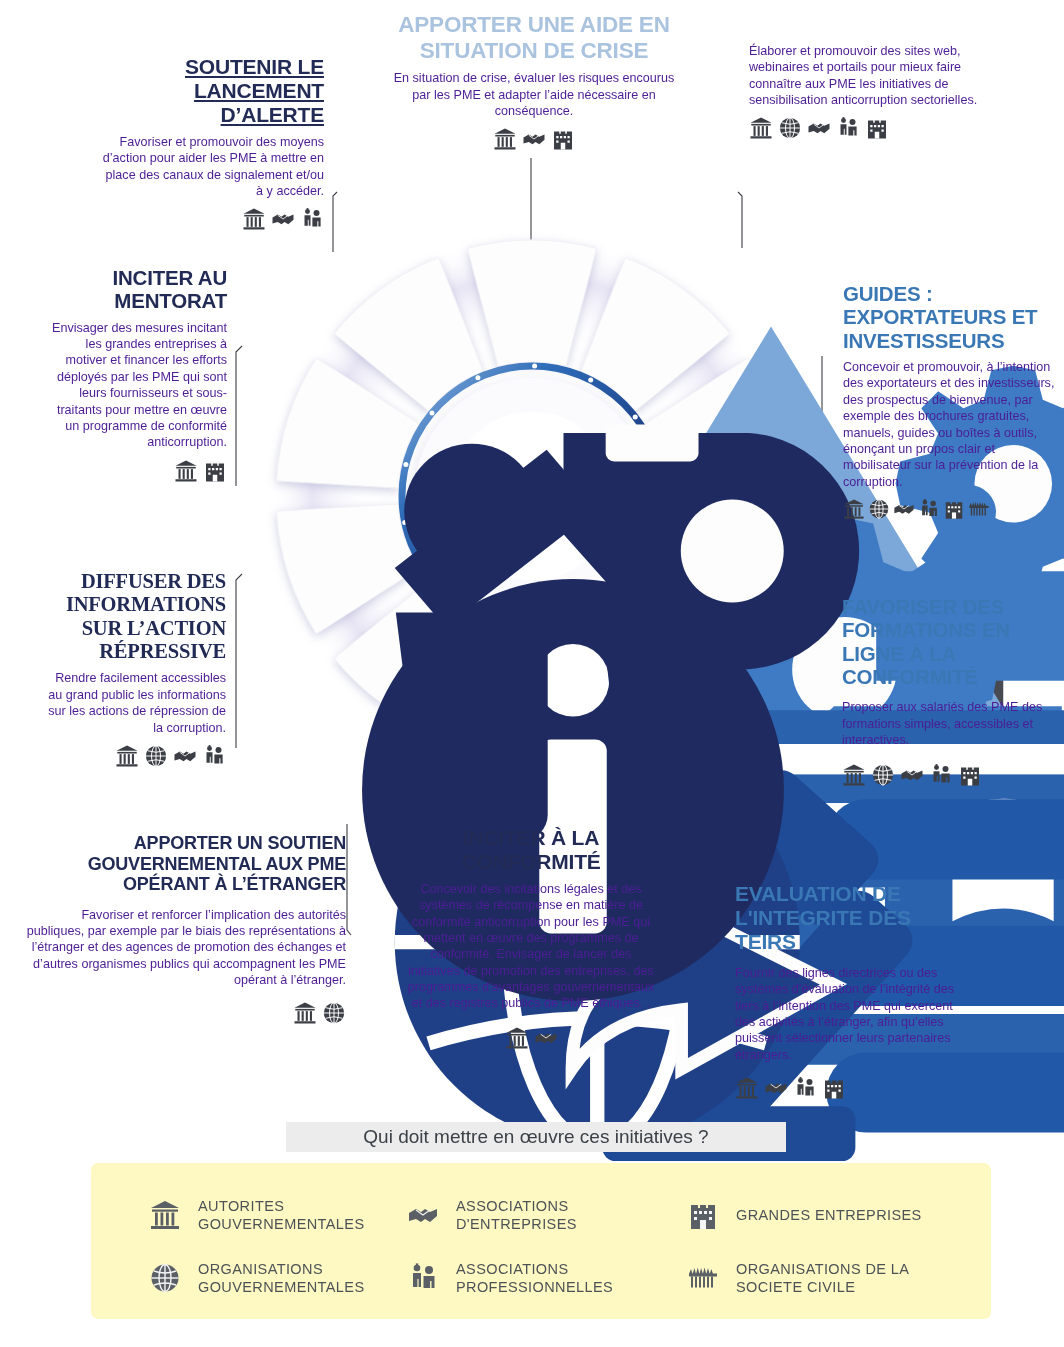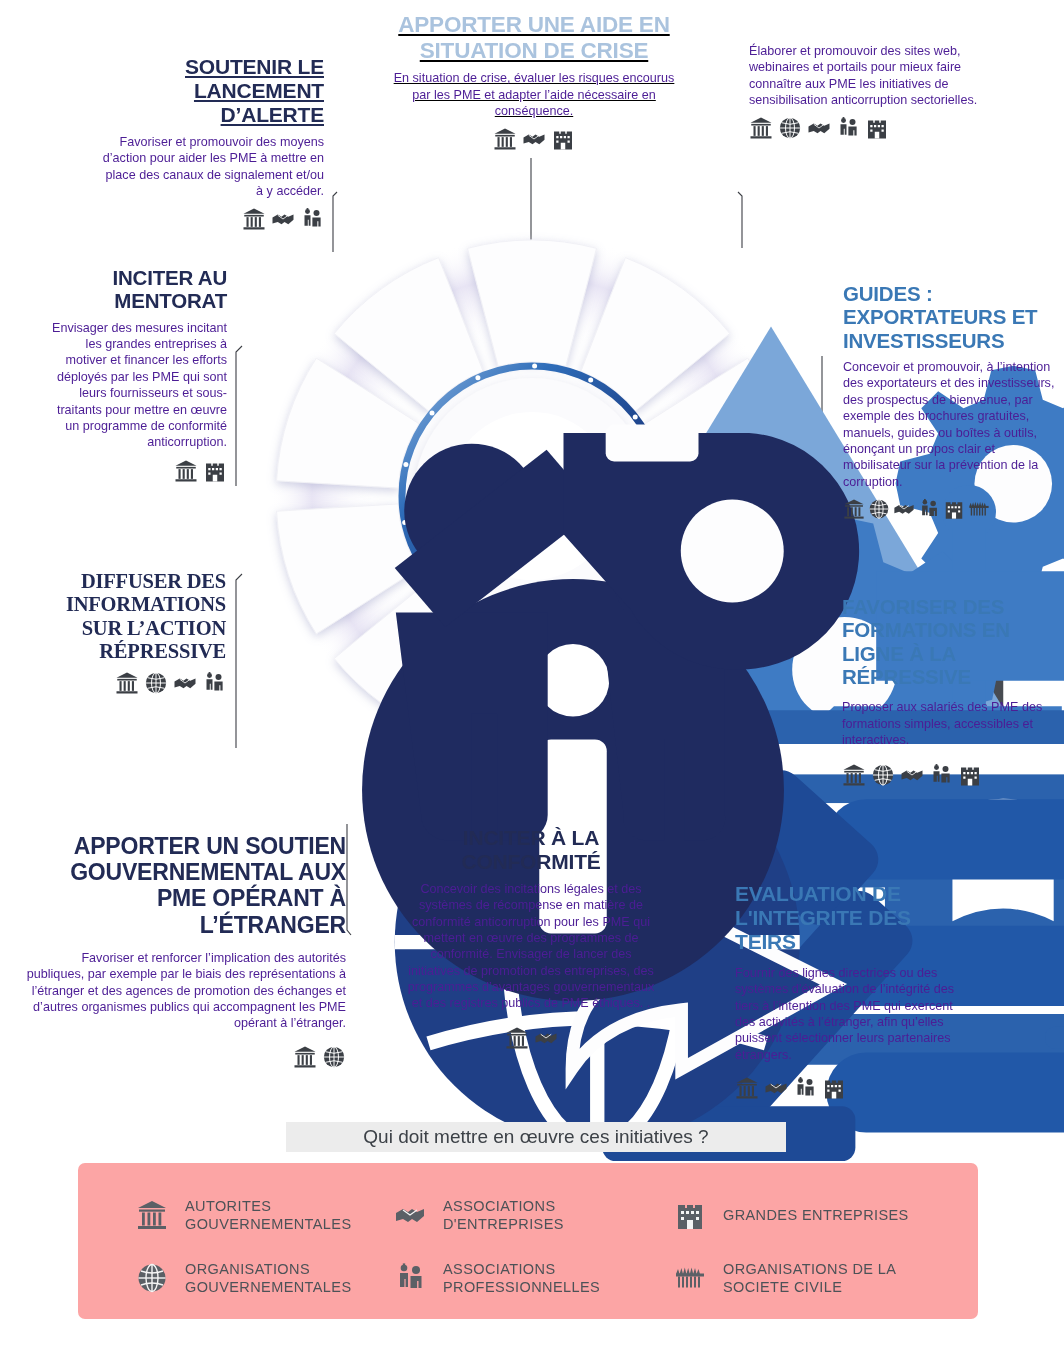--- a/index.html
+++ b/index.html
@@ -42,22 +42,22 @@
   
   #connectors { position:absolute; left:0; top:0; width:1064px; height:1347px; pointer-events:none; }
 
   
   #qbanner {
     position:absolute; left:286px; top:1122px; width:500px; height:30px;
     background:#ececec; display:flex; align-items:center; justify-content:center;
   }
   #qbanner span { font-size:19px; color:#3c4147; }
   #legend {
-    position:absolute; left:78px; top:1163px; width:900px; height:156px;
-    background:#fca5a5; border-radius:7px;
+    position:absolute; left:91px; top:1163px; width:900px; height:156px;
+    background:#fef9c3; border-radius:7px;
   }
   #legend .grid {
     position:absolute; left:58px; top:34px; right:20px;
     display:grid; grid-template-columns:258px 280px 1fr; grid-template-rows:auto auto;
     row-gap:26px; column-gap:0;
   }
   .lg-item { display:flex; align-items:center; gap:17px; }
   .lg-item .lic { width:32px; height:32px; flex:0 0 32px; }
   .lg-item .lic svg { width:100%; height:100%; display:block; fill:#5b6066; }
   .lg-label { font-size:14.5px; line-height:1.26; color:#4d5257; letter-spacing:0.4px; }
@@ -308,21 +308,21 @@
             <path d="M6 11 h8 v14 h-2.4 v-8 h-1.2 v8 H6Z"></path>
             <rect x="8.8" y="1.4" width="2.4" height="2.2"></rect>
             <circle cx="22" cy="8" r="4"></circle>
             <path d="M16.5 14 h11 v12 h-3 v-7 h-1.4 v7 h-6.6Z"></path>
           </g>
         </svg>
       </span>
   </div>
 </div>
 
-<div class="block" style="left:386px; top:12px; width:296px; text-align:center;text-decoration:underline;">
+<div class="block" style="left:386px; top:12px; width:296px; text-align:center;">
   <div class="blk-title t-pale" style="font-size:22.5px;">APPORTER UNE AIDE EN SITUATION DE CRISE</div>
   <div class="blk-body">En situation de crise, évaluer les risques encourus par les PME et adapter l’aide nécessaire en conséquence.</div>
   <div class="icon-row ctr">
     <span class="ic">
         <svg viewBox="0 0 32 32">
           <g fill="#3b3f45">
             <path d="M16 2 L30 9 H2Z"></path>
             <rect x="3" y="10.5" width="26" height="2.2"></rect>
             <rect x="6" y="13.5" width="2.8" height="13"></rect>
             <rect x="11.5" y="13.5" width="2.8" height="13"></rect>
@@ -531,20 +531,21 @@
             <rect x="20" y="14.5" width="2" height="11"></rect>
             <rect x="24" y="14.5" width="2" height="11"></rect>
           </g>
         </svg>
       </span>
   </div>
 </div>
 
 <div class="block" style="left:38px; top:570px; width:188px; text-align:right;">
   <div class="blk-title t-dnavy" style="font-size:20.5px;font-family:Liberation Serif, serif;">DIFFUSER DES INFORMATIONS SUR L’ACTION RÉPRESSIVE</div>
+  <div class="blk-body">Rendre facilement accessibles au grand public les informations sur les actions de répression de la corruption.</div>
   <div class="icon-row rt">
     <span class="ic">
         <svg viewBox="0 0 32 32">
           <g fill="#3b3f45">
             <path d="M16 2 L30 9 H2Z"></path>
             <rect x="3" y="10.5" width="26" height="2.2"></rect>
             <rect x="6" y="13.5" width="2.8" height="13"></rect>
             <rect x="11.5" y="13.5" width="2.8" height="13"></rect>
             <rect x="17" y="13.5" width="2.8" height="13"></rect>
             <rect x="22.5" y="13.5" width="2.8" height="13"></rect>
@@ -578,21 +579,21 @@
             <rect x="8.8" y="1.4" width="2.4" height="2.2"></rect>
             <circle cx="22" cy="8" r="4"></circle>
             <path d="M16.5 14 h11 v12 h-3 v-7 h-1.4 v7 h-6.6Z"></path>
           </g>
         </svg>
       </span>
   </div>
 </div>
 
 <div class="block" style="left:842px; top:595px; width:208px; text-align:left;">
-  <div class="blk-title t-mblue" style="font-size:20.5px;">FAVORISER DES FORMATIONS EN LIGNE À LA RÉPRESSIVE</div>
+  <div class="blk-title t-mblue" style="font-size:20.5px;">FAVORISER DES FORMATIONS EN LIGNE À LA CONFORMITÉ</div>
   <div class="blk-body" style="margin-top:11px;">Proposer aux salariés des PME des formations simples, accessibles et interactives.</div>
   <div class="icon-row lt" style="margin-top:14px;">
     <span class="ic">
         <svg viewBox="0 0 32 32">
           <g fill="#3b3f45">
             <path d="M16 2 L30 9 H2Z"></path>
             <rect x="3" y="10.5" width="26" height="2.2"></rect>
             <rect x="6" y="13.5" width="2.8" height="13"></rect>
             <rect x="11.5" y="13.5" width="2.8" height="13"></rect>
             <rect x="17" y="13.5" width="2.8" height="13"></rect>
@@ -643,21 +644,21 @@
             <rect x="7" y="18" width="3" height="3"></rect>
             <rect x="22" y="18" width="3" height="3"></rect>
             <path d="M13 30 v-9 h6 v9Z"></path>
           </g>
         </svg>
       </span>
   </div>
 </div>
 
 <div class="block" style="left:24px; top:833px; width:322px; text-align:right;">
-  <div class="blk-title t-dnavy" style="font-size:23px;">APPORTER UN SOUTIEN GOUVERNEMENTAL AUX PME OPÉRANT À L’ÉTRANGER</div>
+  <div class="blk-title t-dnavy" style="font-size:18px;">APPORTER UN SOUTIEN GOUVERNEMENTAL AUX PME OPÉRANT À L’ÉTRANGER</div>
   <div class="blk-body" style="margin-top:12px;">Favoriser et renforcer l’implication des autorités publiques, par exemple par le biais des représentations à l’étranger et des agences de promotion des échanges et d’autres organismes publics qui accompagnent les PME opérant à l’étranger.</div>
   <div class="icon-row rt" style="margin-top:13px;">
     <span class="ic">
         <svg viewBox="0 0 32 32">
           <g fill="#3b3f45">
             <path d="M16 2 L30 9 H2Z"></path>
             <rect x="3" y="10.5" width="26" height="2.2"></rect>
             <rect x="6" y="13.5" width="2.8" height="13"></rect>
             <rect x="11.5" y="13.5" width="2.8" height="13"></rect>
             <rect x="17" y="13.5" width="2.8" height="13"></rect>

